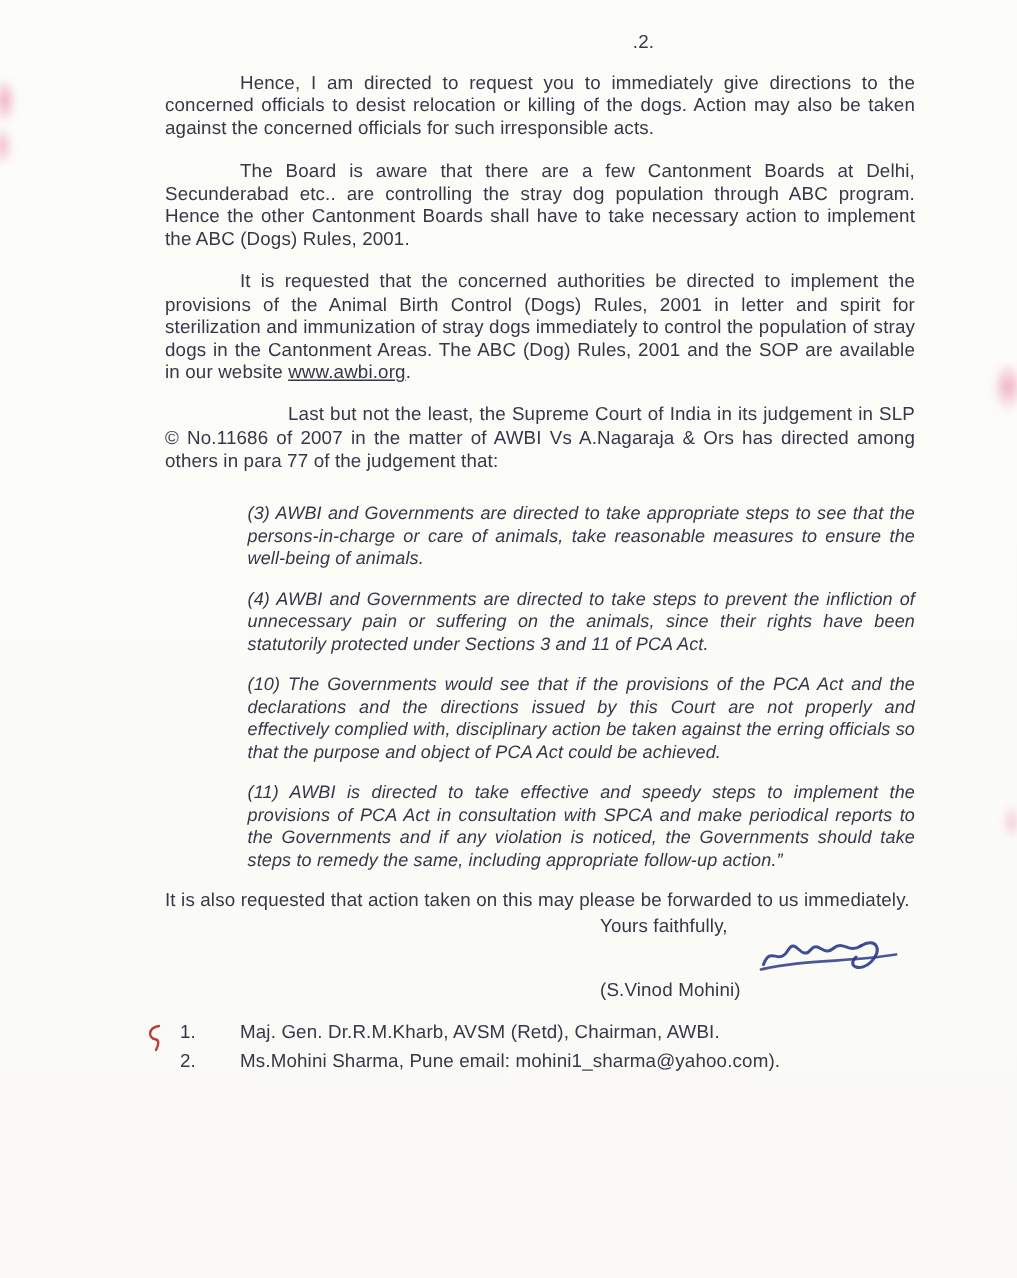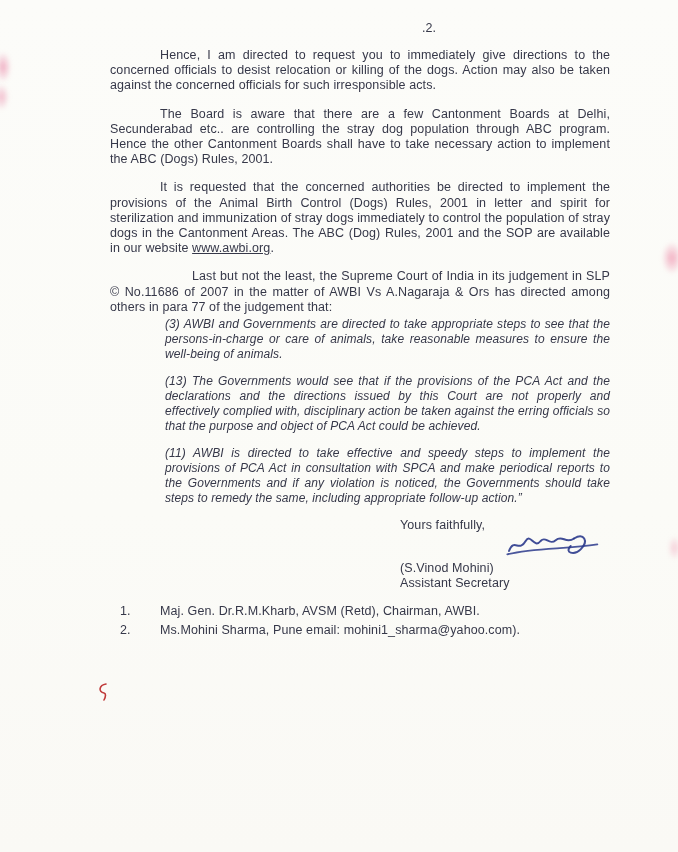--- a/index.html
+++ b/index.html
@@ -23,21 +23,21 @@
     line-height: 16px;
   }
   .content {
     margin: 12px 68px 0 110px;
     font-size: 12.5px;
     line-height: 15.2px;
   }
   .para { margin: 0 0 13px 0; text-align: justify; }
   .indent-md { text-indent: 50px; }
   .indent-lg { text-indent: 82px; }
-  .para.last-body { margin-bottom: 2px; }
+  .para.last-body { margin-bottom: 20px; }
   .link { color: #363849; text-decoration: underline; cursor: pointer; }
   .quotes {
     margin: 0 0 8px 55px;
     font-style: italic;
     font-size: 12px;
     line-height: 15px;
   }
   .quote { margin: 0 0 12px 0; text-align: justify; }
   .action-para { margin: 0 0 2px 0; }
   .closing {
@@ -87,36 +87,37 @@
     <p class="para indent-md">The Board is aware that there are a few Cantonment Boards at Delhi, Secunderabad etc.. are controlling the stray dog population through ABC program. Hence the other Cantonment Boards shall have to take necessary action to implement the ABC (Dogs) Rules, 2001.</p>
 
     <p class="para indent-md">
       <span>It is requested that the concerned authorities be directed to implement the provisions of the Animal Birth Control (Dogs) Rules, 2001 in letter and spirit for sterilization and immunization of stray dogs immediately to control the population of stray dogs in the Cantonment Areas. The ABC (Dog) Rules, 2001 and the SOP are available in our website </span><a class="link">www.awbi.org</a><span>.</span>
     </p>
 
     <p class="para indent-lg last-body">Last but not the least, the Supreme Court of India in its judgement in SLP © No.11686 of 2007 in the matter of AWBI Vs A.Nagaraja &amp; Ors has directed among others in para 77 of the judgement that:</p>
 
     <div class="quotes">
       <p class="quote">(3) AWBI and Governments are directed to take appropriate steps to see that the persons-in-charge or care of animals, take reasonable measures to ensure the well-being of animals.</p>
-      <p class="quote">(13) The Governments would see that if the provisions of the PCA Act and the declarations and the directions issued by this Court are not properly and effectively complied with, disciplinary action be taken against the erring officials so that the purpose and object of PCA Act could be achieved.</p>
+      <p class="quote">(4) AWBI and Governments are directed to take steps to prevent the infliction of unnecessary pain or suffering on the animals, since their rights have been statutorily protected under Sections 3 and 11 of PCA Act.</p>
+      <p class="quote">(10) The Governments would see that if the provisions of the PCA Act and the declarations and the directions issued by this Court are not properly and effectively complied with, disciplinary action be taken against the erring officials so that the purpose and object of PCA Act could be achieved.</p>
       <p class="quote">(11) AWBI is directed to take effective and speedy steps to implement the provisions of PCA Act in consultation with SPCA and make periodical reports to the Governments and if any violation is noticed, the Governments should take steps to remedy the same, including appropriate follow-up action.”</p>
     </div>
 
+    <p class="para action-para">It is also requested that action taken on this may please be forwarded to us immediately.</p>
 
     <div class="closing">
       <div>Yours faithfully,</div>
       <div class="sig-wrap">
         <svg class="signature-svg" viewBox="0 0 120 36">
           <path d="M6 24 C12 8 18 26 26 12 C32 2 36 22 44 12 C50 5 54 18 62 11 C70 4 74 16 84 9" fill="none" stroke="#2b3a8c" stroke-width="2.4" stroke-linecap="round" opacity="0.9"></path>
           <path d="M84 9 C96 2 102 12 92 22 C84 30 72 26 80 18" fill="none" stroke="#2b3a8c" stroke-width="2.4" stroke-linecap="round" opacity="0.9"></path>
           <path d="M4 28 C36 20 76 22 112 16" fill="none" stroke="#2b3a8c" stroke-width="2.2" stroke-linecap="round" opacity="0.85"></path>
         </svg>
       </div>
       <div>(S.Vinod Mohini)</div>
-      <div>Assistant Secretary</div>
     </div>
 
 
     <div class="recipients">
       <div class="recipient">
         <span class="num">1.</span>
         <span class="txt">Maj. Gen. Dr.R.M.Kharb, AVSM (Retd), Chairman, AWBI.</span>
       </div>
       <div class="recipient">
         <span class="num">2.</span>

